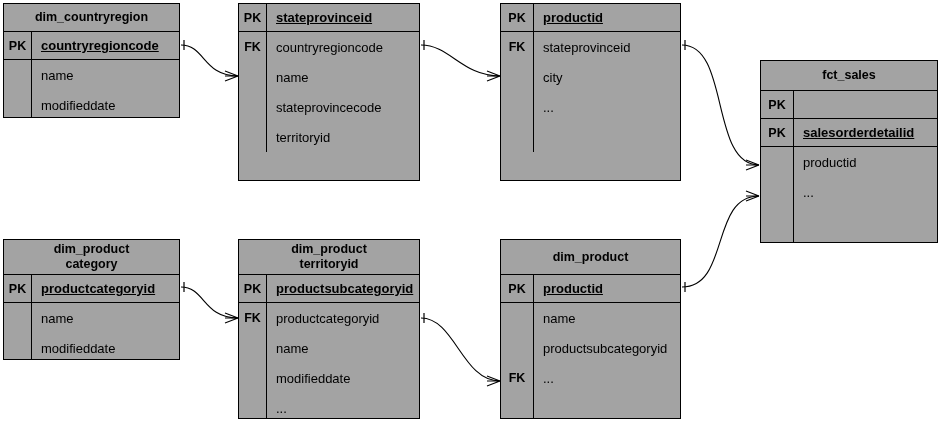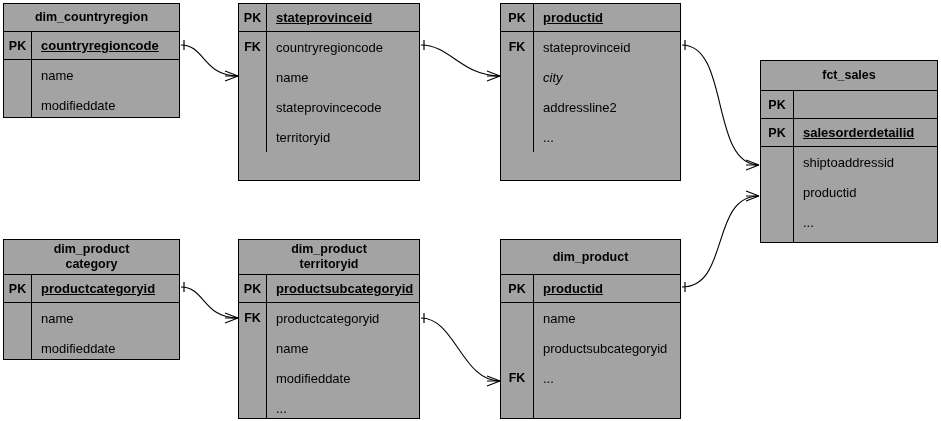--- a/index.html
+++ b/index.html
@@ -187,22 +187,21 @@
         </div>
         <div class="ent-body" style="height: 120px;">
           <div class="keycol" style="flex-basis: 33px;">
             <div class="kcell-merged" style="height: 30px; align-items: center;">FK</div>
             <div class="kcell-merged" style="height: 30px; align-items: center;"></div>
             <div class="kcell-merged" style="height: 30px; align-items: center;"></div>
             <div class="kcell-merged" style="height: 30px; align-items: center;"></div>
           </div>
           <div class="fieldcol">
             <div class="frow" style="height: 30px;">stateprovinceid</div>
-            <div class="frow" style="height: 30px; font-style: italic;">city</div>
-            <div class="frow" style="height: 30px;">addressline2</div>
+            <div class="frow" style="height: 30px;">city</div>
             <div class="frow" style="height: 30px;">...</div>
           </div>
         </div>
       </div>
       <div class="entity" style="left: 760px; top: 60px; width: 178px; height: 183px;">
         <div class="ent-header" style="height: 30px; text-align: right;">
           <div>
             <div>fct_sales</div>
           </div>
         </div>
@@ -215,21 +214,20 @@
             <span class="pkname">salesorderdetailid</span>
           </div>
         </div>
         <div class="ent-body" style="height: 95px;">
           <div class="keycol" style="flex-basis: 33px;">
             <div class="kcell-merged" style="height: 30px; align-items: center;"></div>
             <div class="kcell-merged" style="height: 30px; align-items: center;"></div>
             <div class="kcell-merged" style="height: 30px; align-items: center;"></div>
           </div>
           <div class="fieldcol">
-            <div class="frow" style="height: 30px;">shiptoaddressid</div>
             <div class="frow" style="height: 30px;">productid</div>
             <div class="frow" style="height: 30px;">...</div>
           </div>
         </div>
       </div>
       <div class="entity" style="left: 3px; top: 239px; width: 177px; height: 121px;">
         <div class="ent-header" style="height: 35px;">
           <div>
             <div>dim_product</div>
             <div>category</div>

